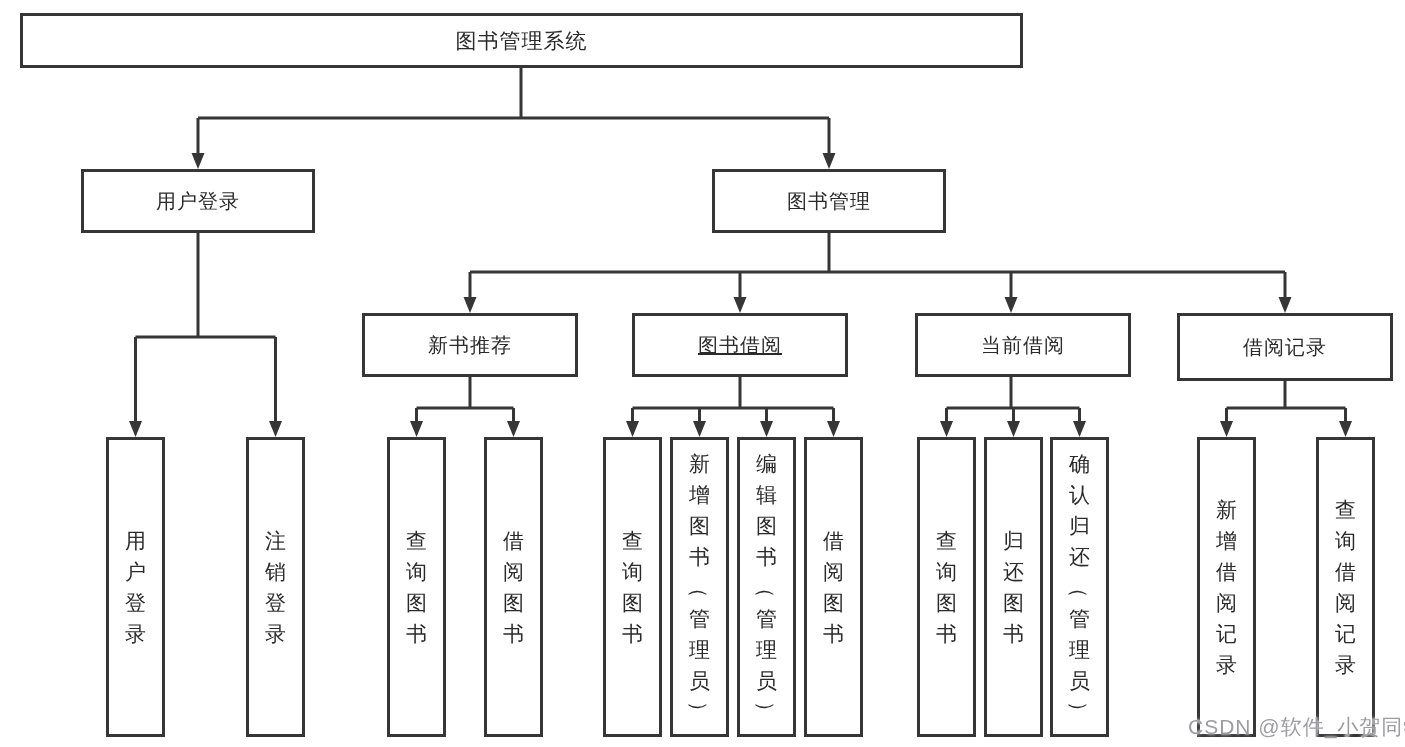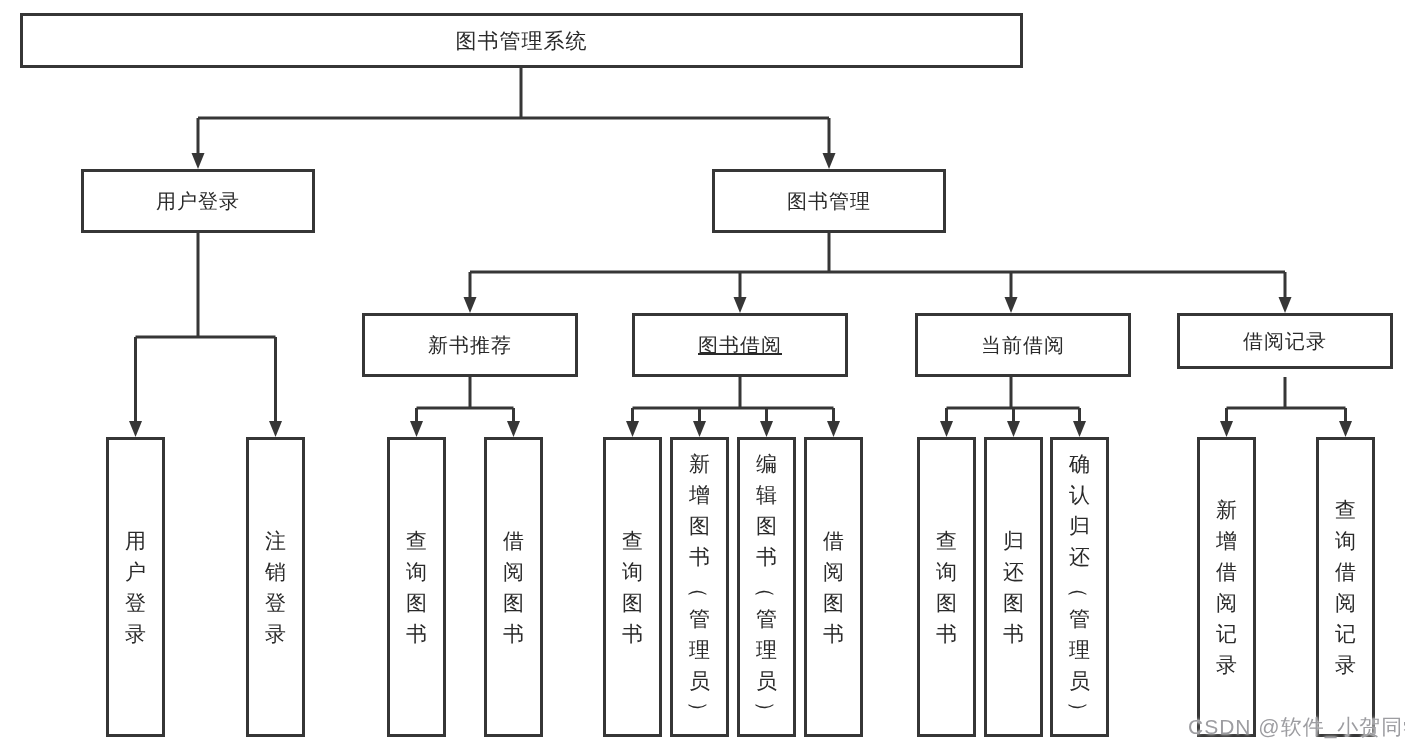--- a/index.html
+++ b/index.html
@@ -92,21 +92,21 @@
 
   <div class="box" style="left:362px;top:313px;width:216px;height:64px;">
     <span class="hlabel">新书推荐</span>
   </div>
   <div class="box" style="left:632px;top:313px;width:216px;height:64px;text-decoration:underline;">
     <span class="hlabel">图书借阅</span>
   </div>
   <div class="box" style="left:903px;top:313px;width:216px;height:64px;margin-left:12px;">
     <span class="hlabel">当前借阅</span>
   </div>
-  <div class="box" style="left:1177px;top:313px;width:216px;height:56px;">
+  <div class="box" style="left:1177px;top:313px;width:216px;height:68px;">
     <span class="hlabel">借阅记录</span>
   </div>
 
   <div class="box leaf" style="left:106px;">
     <div class="vtext">
         <span class="vchar">用</span>
         <span class="vchar">户</span>
         <span class="vchar">登</span>
         <span class="vchar">录</span>
       </div>

